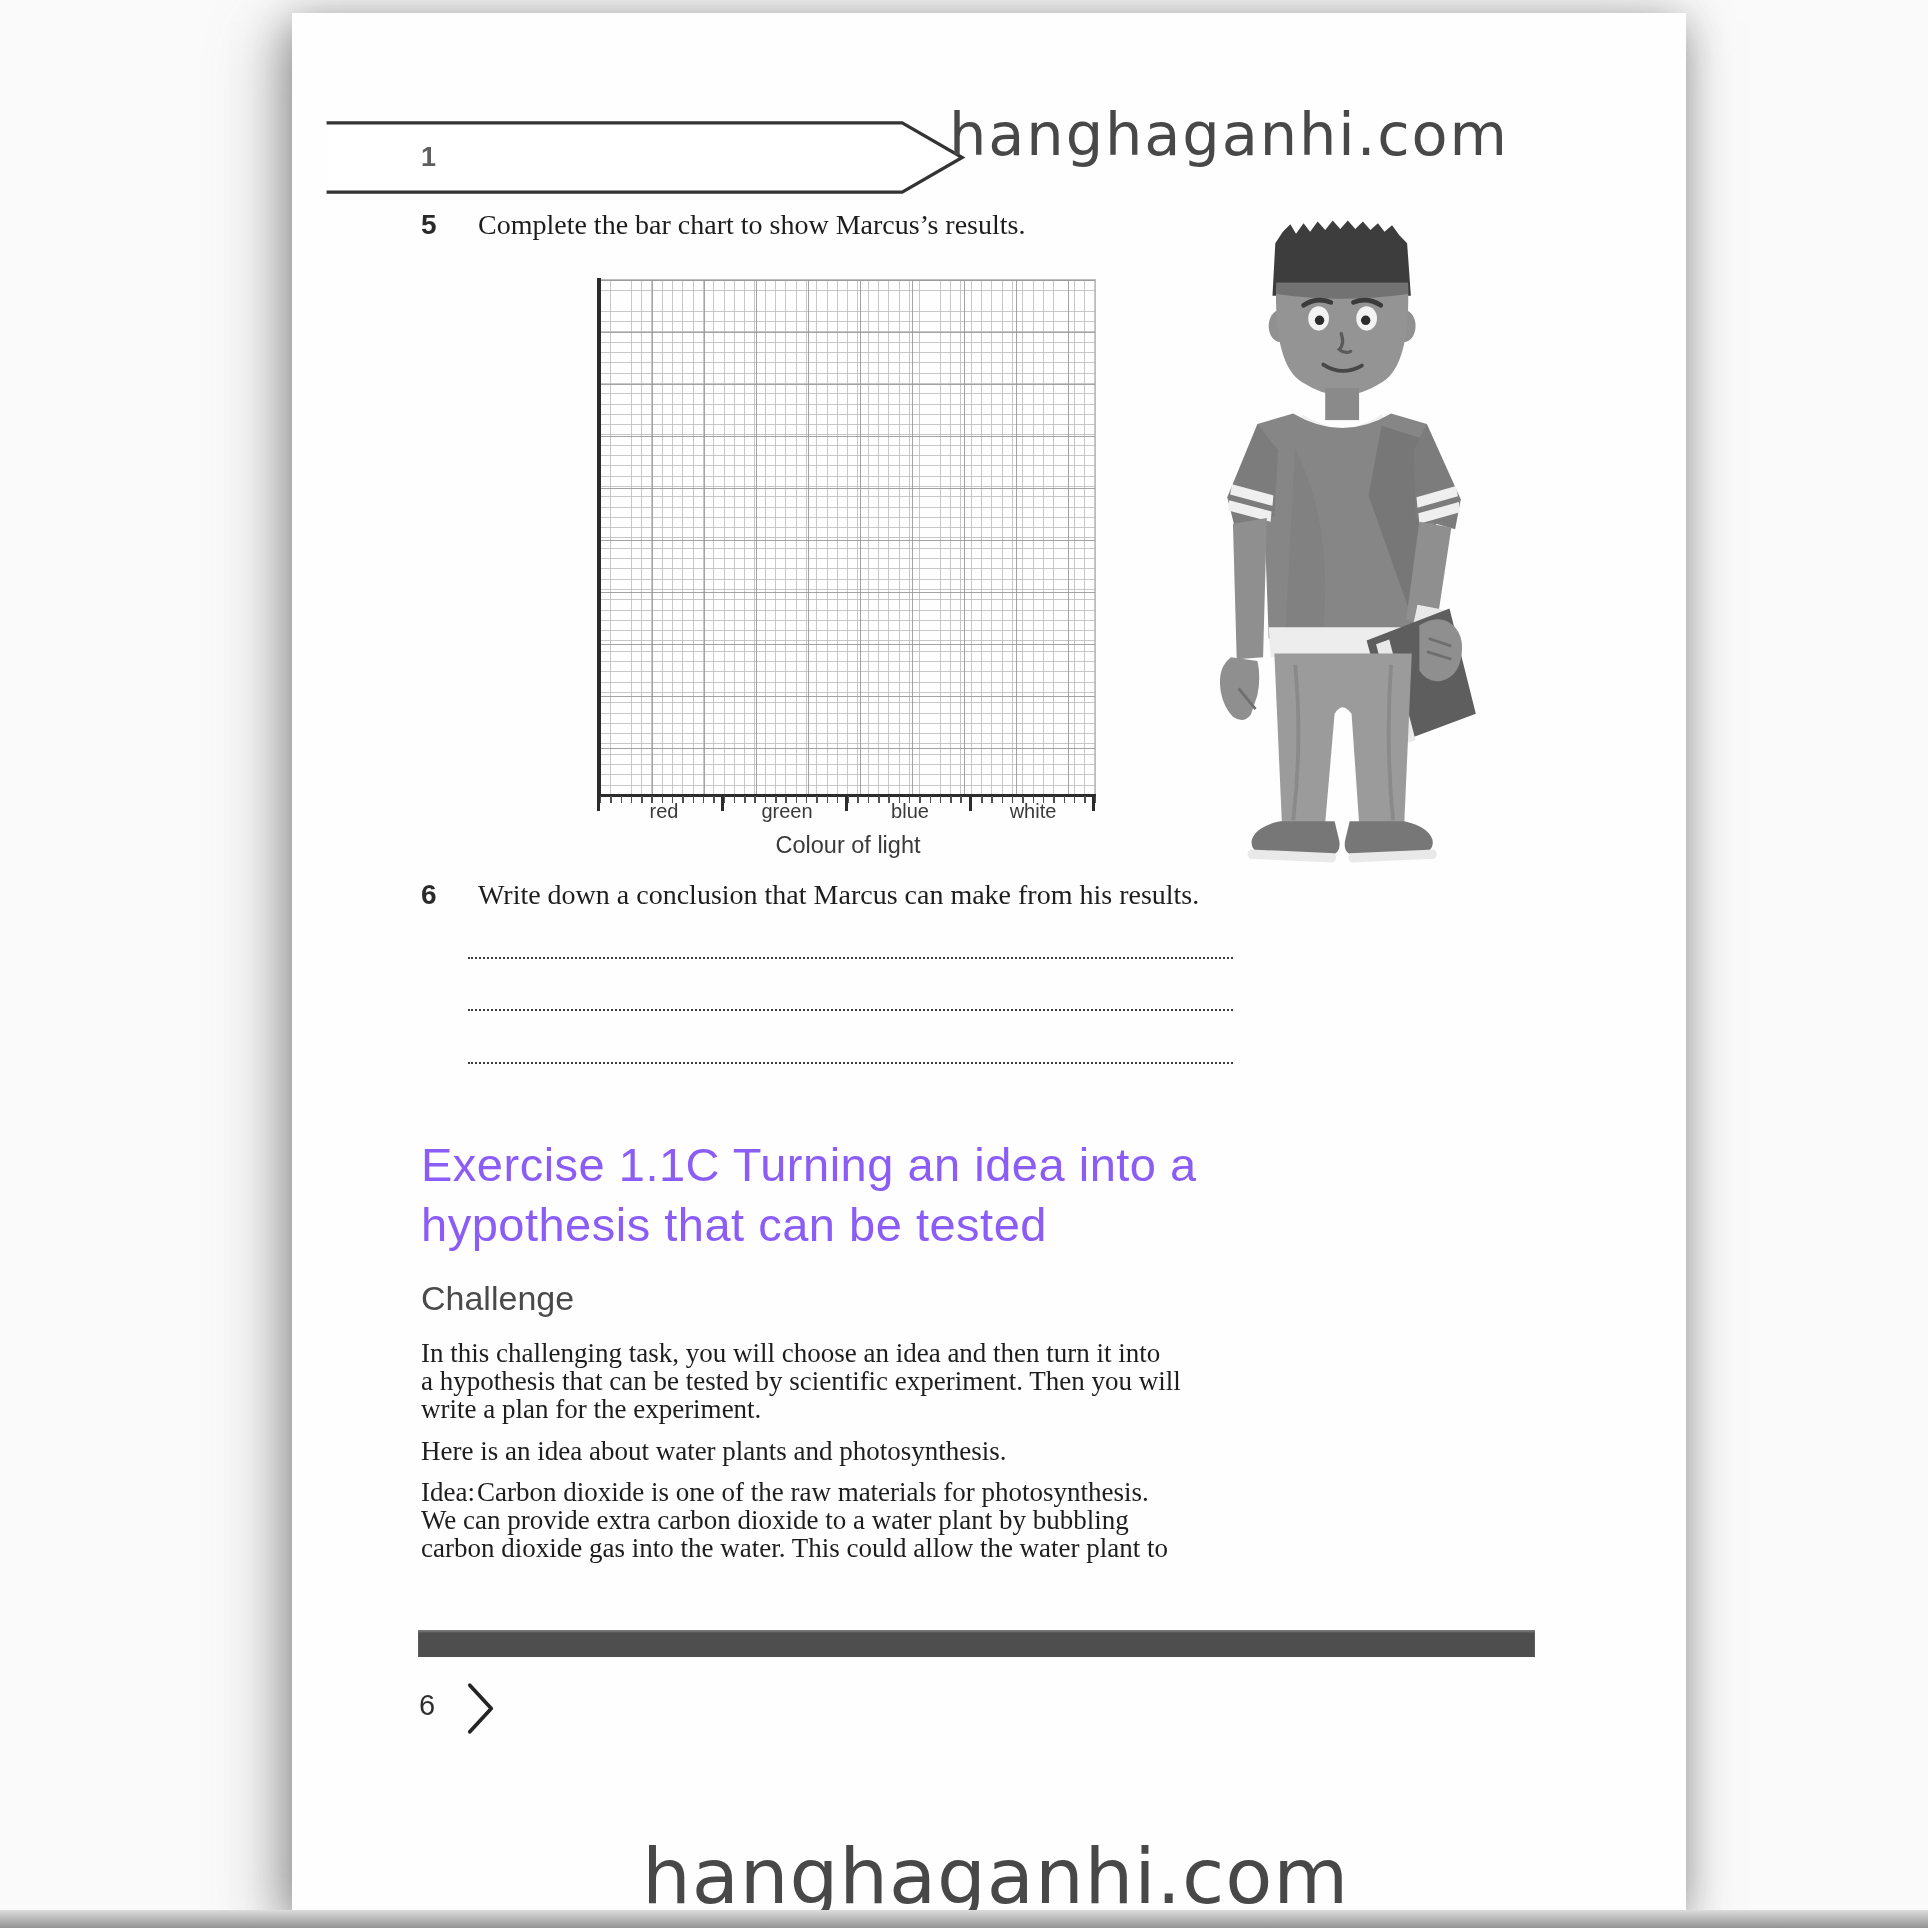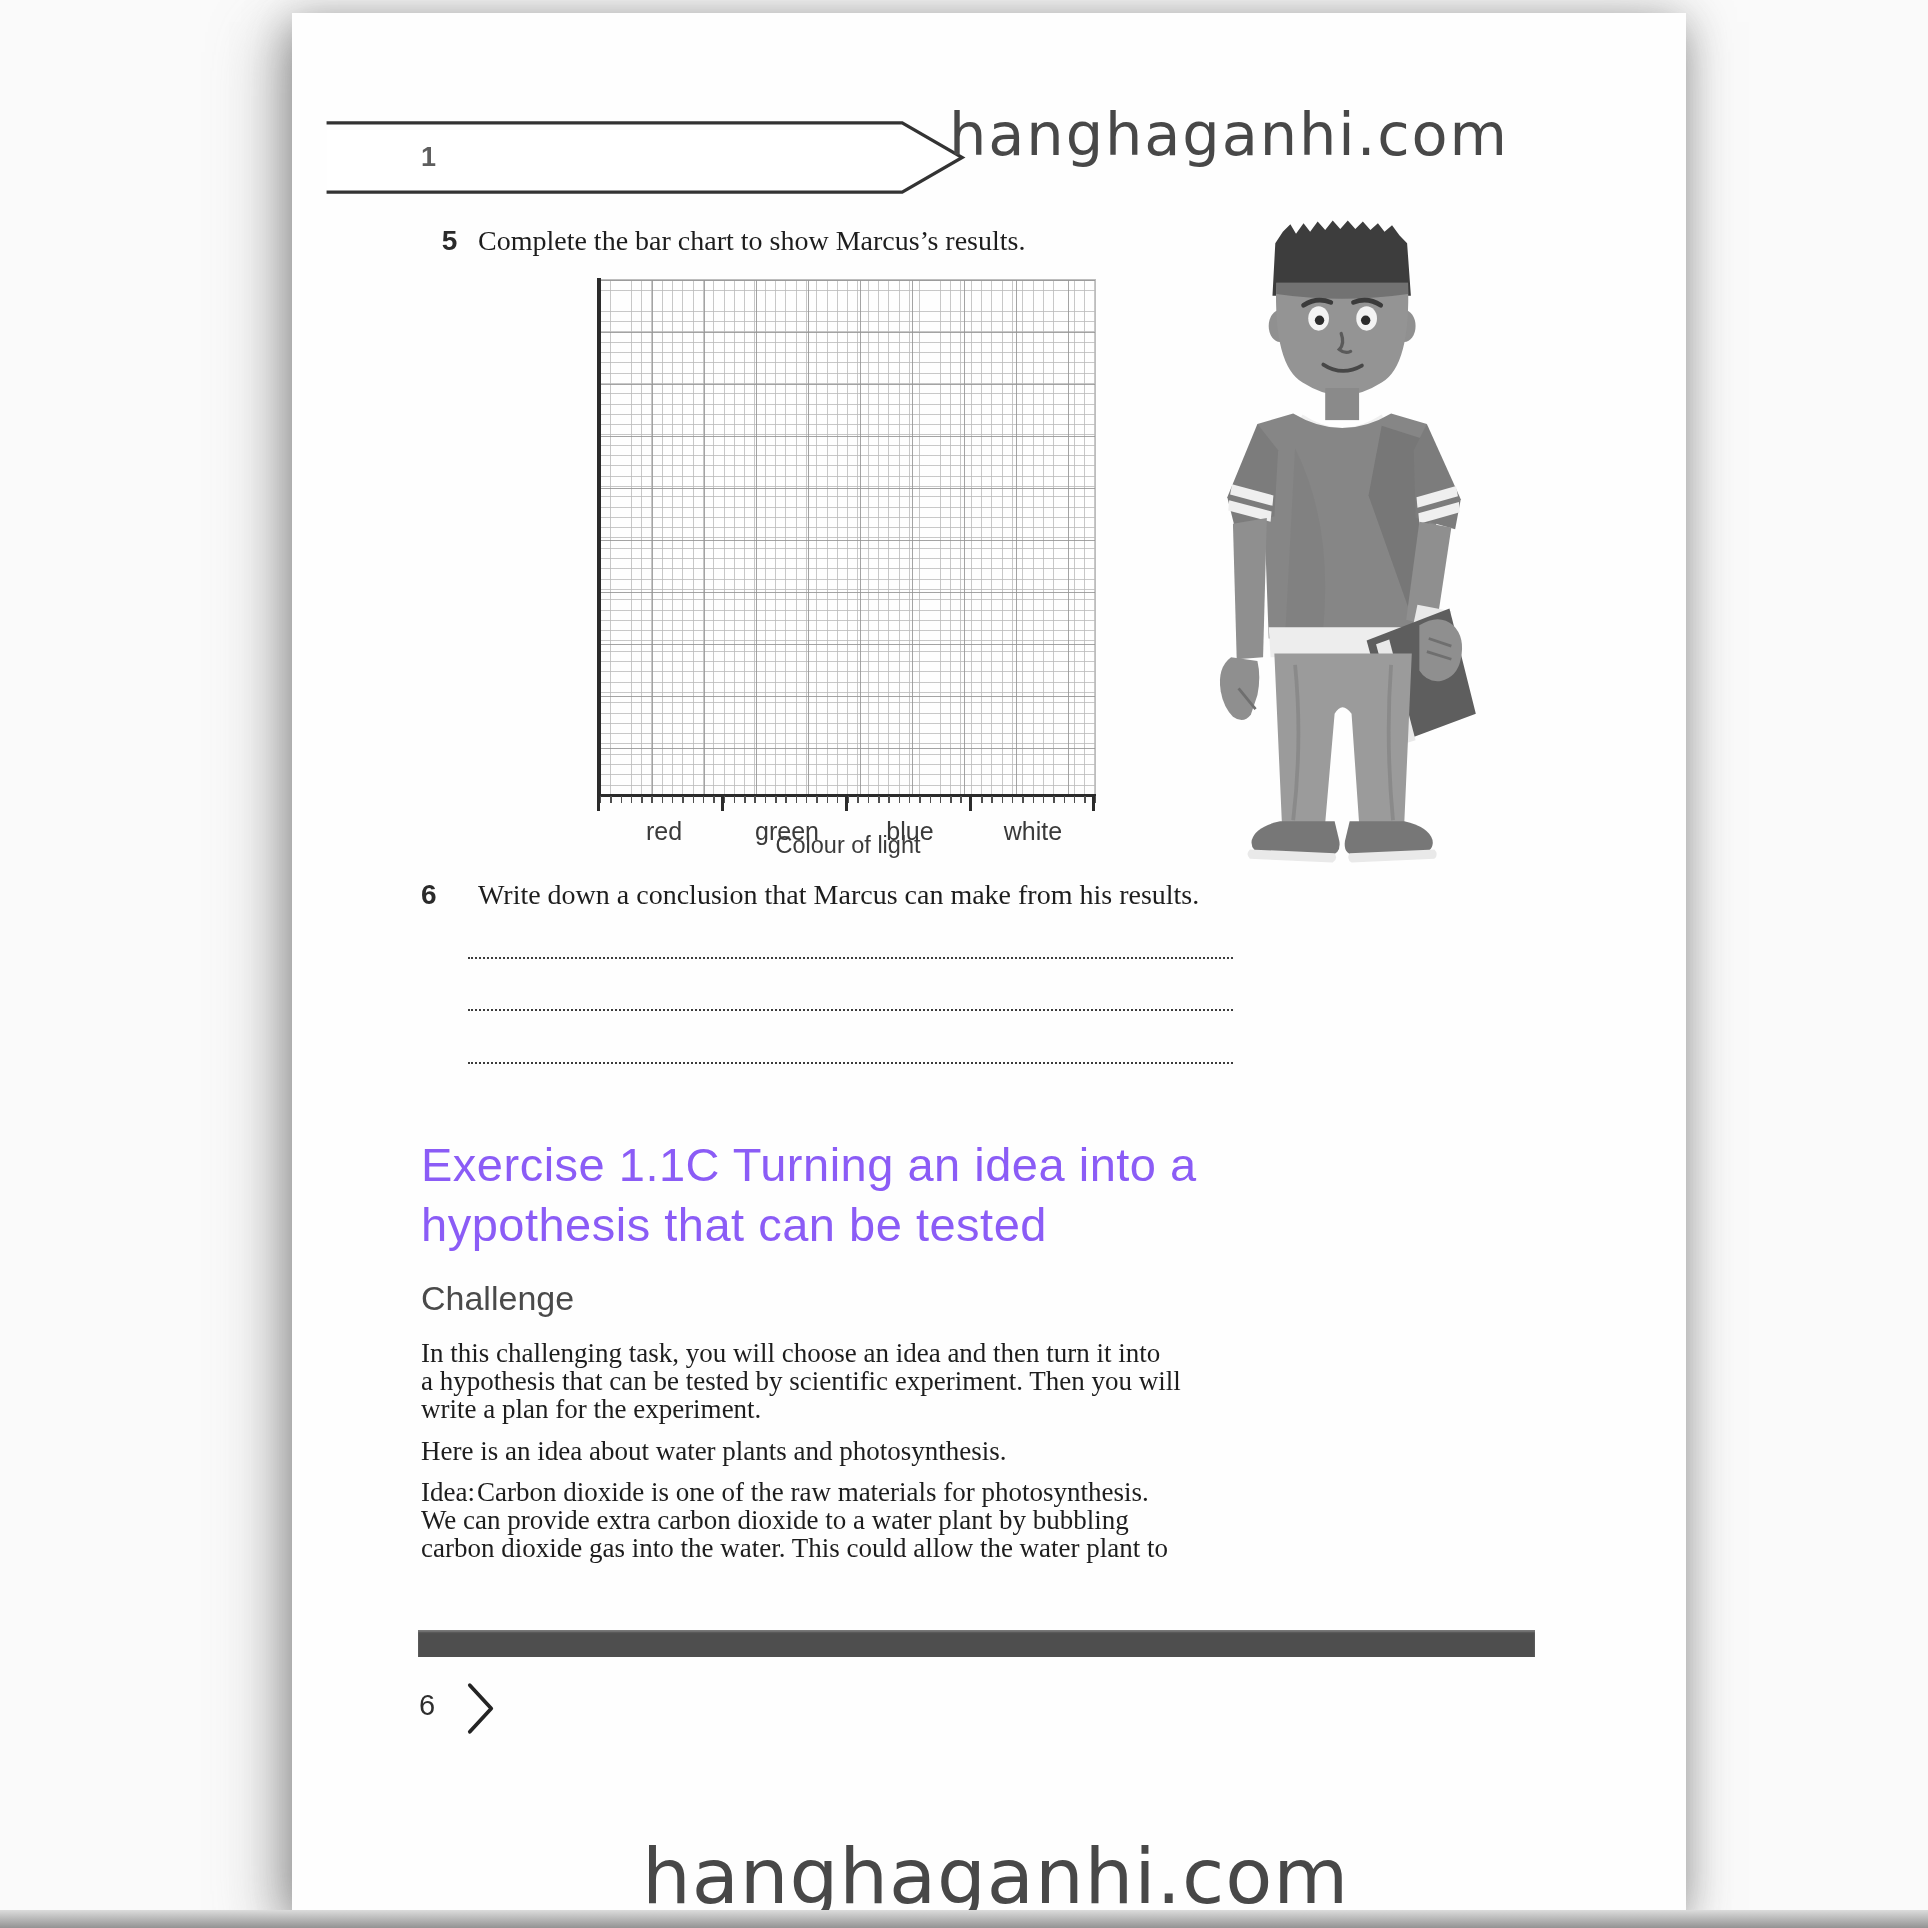--- a/index.html
+++ b/index.html
@@ -34,21 +34,21 @@
       repeating-linear-gradient(to right, rgba(148,148,148,.85) 0 0.9px, transparent 0.9px 52px),
       repeating-linear-gradient(to bottom, rgba(148,148,148,.85) 0 0.9px, transparent 0.9px 52px),
       repeating-linear-gradient(to right, rgba(186,186,186,.8) 0 0.9px, transparent 0.9px 10.3px),
       repeating-linear-gradient(to bottom, rgba(186,186,186,.8) 0 0.9px, transparent 0.9px 10.3px);
   }
   .y-axis{position:absolute;left:305px;top:265px;width:3.8px;height:520px;background:#2b2b2b;}
   .x-axis{position:absolute;left:305px;top:781px;width:499px;height:2.8px;background:#2b2b2b;}
   .minor-ticks{position:absolute;left:308px;top:783px;width:496px;height:6.6px;
     background:repeating-linear-gradient(to right,#4f4f4f 0 1.4px, transparent 1.4px 10.3px);}
   .major-tick{position:absolute;top:781px;width:2.8px;height:17px;background:#2b2b2b;}
-  .cat-label{position:absolute;top:787px;transform:translateX(-50%);font-size:25px;color:#3a3a3a;margin-top:17px;}
+  .cat-label{position:absolute;top:787px;transform:translateX(-50%);font-size:20px;color:#3a3a3a;}
   .axis-title{position:absolute;top:819px;transform:translateX(-50%);font-size:23.5px;color:#3a3a3a;}
   
   .ans-line{position:absolute;left:176px;width:765px;height:3.8px;border-bottom:2.8px dotted #3c3c3c;}
   
   .h1-line{position:absolute;left:129px;font-size:47px;color:#8b5cf6;white-space:nowrap;letter-spacing:0.5px;}
   .h2-line{position:absolute;left:129px;font-size:34px;color:#4a4a4a;white-space:nowrap;}
   .pblock{position:absolute;left:129px;font-family:"Liberation Serif",serif;font-size:27px;color:#1d1d1d;line-height:28px;}
   .pblock div{white-space:nowrap;}
   .idea-label{font-weight:normal;margin-right:2px;}
   .divider-bar{position:absolute;left:126px;top:1617px;width:1117px;height:27px;background:#4e4e4e;
@@ -70,21 +70,21 @@
     <svg width="650" height="75" viewBox="0 0 690 80">
       <path d="M0,3 H614 L678,40 L614,77 H0" fill="#ffffff" stroke="#333333" stroke-width="3.5"></path>
     </svg>
     <div class="banner-text">
       <span>1</span>
     </div>
   </div>
 
   <div class="wm wm-top">hanghaganhi.com</div>
 
-  <div class="q-row" style="top:212px;text-align:center;">
+  <div class="q-row" style="top:196px;">
     <span class="q-num">5</span><span class="q-text">Complete the bar chart to show Marcus’s results.</span>
   </div>
 
   <div>
     <div class="grid"></div>
     <div class="y-axis"></div>
     <div class="x-axis"></div>
     <div class="minor-ticks"></div>
     <span class="major-tick" style="left:305px;"></span>
     <span class="major-tick" style="left:429px;"></span>

